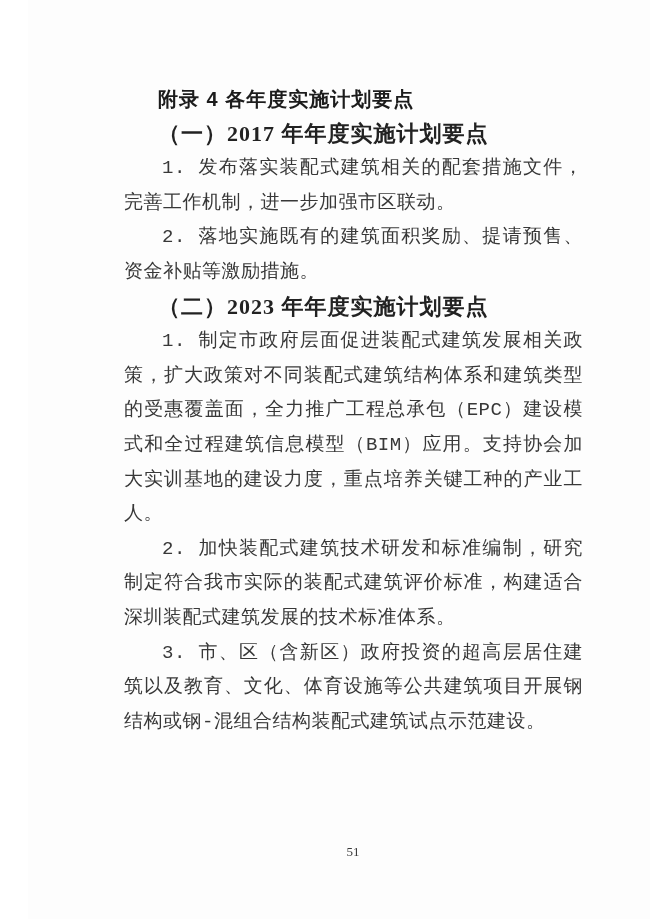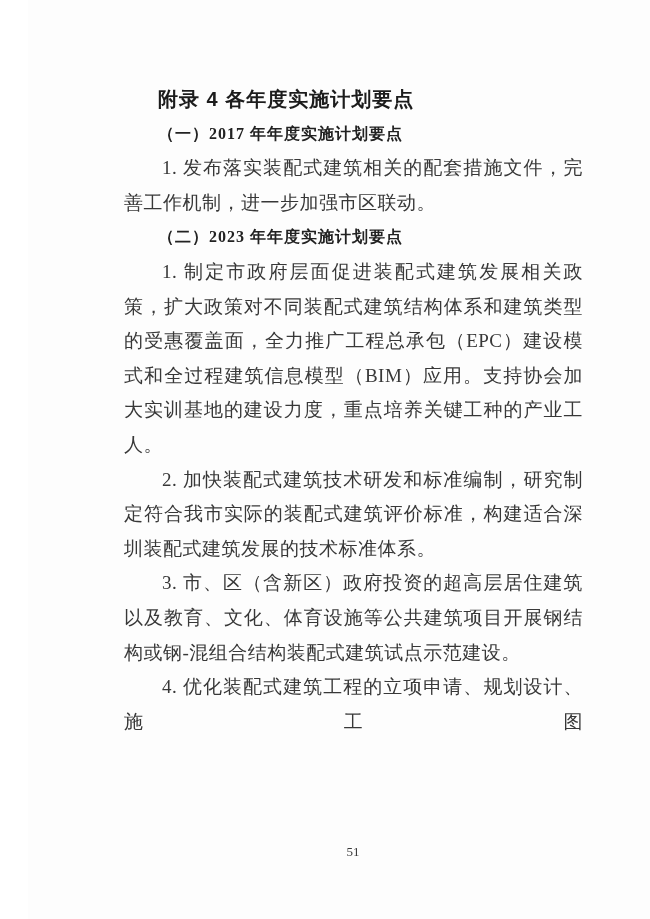--- a/index.html
+++ b/index.html
@@ -32,32 +32,33 @@
   h1.doc-title {
     font-family: "Liberation Sans", sans-serif;
     font-size: 20px;
     font-weight: bold;
     color: #1c1c1c;
     padding-left: 34px;
     letter-spacing: 1px;
   }
   h2.section-heading {
     font-family: "Liberation Serif", serif;
-    font-size: 16px;
+    font-size: 22px;
     font-weight: bold;
     color: #222222;
     padding-left: 34px;
     letter-spacing: 1px;
   }
   p.body-paragraph {
     font-size: 19px;
     color: #383838;
     text-indent: 2em;
     text-align: justify;
     letter-spacing: 0.5px;
+    font-family: Liberation Mono, monospace;
   }
   p.body-paragraph.continued {
     
     text-align-last: justify;
   }
   .page-number {
     position: absolute;
     left: 0;
     right: 0;
     top: 844px;
@@ -72,28 +73,28 @@
 
 <div class="page">
   <div class="content">
 
     <h1 class="doc-title">附录 4 各年度实施计划要点</h1>
 
     <h2 class="section-heading">（一）2017 年年度实施计划要点</h2>
 
     <p class="body-paragraph">1. 发布落实装配式建筑相关的配套措施文件，完善工作机制，进一步加强市区联动。</p>
 
+    <p class="body-paragraph">2. 落地实施既有的建筑面积奖励、提请预售、资金补贴等激励措施。</p>
 
 
     <h2 class="section-heading">（二）2023 年年度实施计划要点</h2>
 
     <p class="body-paragraph">1. 制定市政府层面促进装配式建筑发展相关政策，扩大政策对不同装配式建筑结构体系和建筑类型的受惠覆盖面，全力推广工程总承包（EPC）建设模式和全过程建筑信息模型（BIM）应用。支持协会加大实训基地的建设力度，重点培养关键工种的产业工人。</p>
 
     <p class="body-paragraph">2. 加快装配式建筑技术研发和标准编制，研究制定符合我市实际的装配式建筑评价标准，构建适合深圳装配式建筑发展的技术标准体系。</p>
 
     <p class="body-paragraph">3. 市、区（含新区）政府投资的超高层居住建筑以及教育、文化、体育设施等公共建筑项目开展钢结构或钢-混组合结构装配式建筑试点示范建设。</p>
 
-    <p class="body-paragraph continued">4. 优化装配式建筑工程的立项申请、规划设计、施工图</p>
 
   </div>
 
   <div class="page-number">51</div>
 </div>
 
 </body></html>

